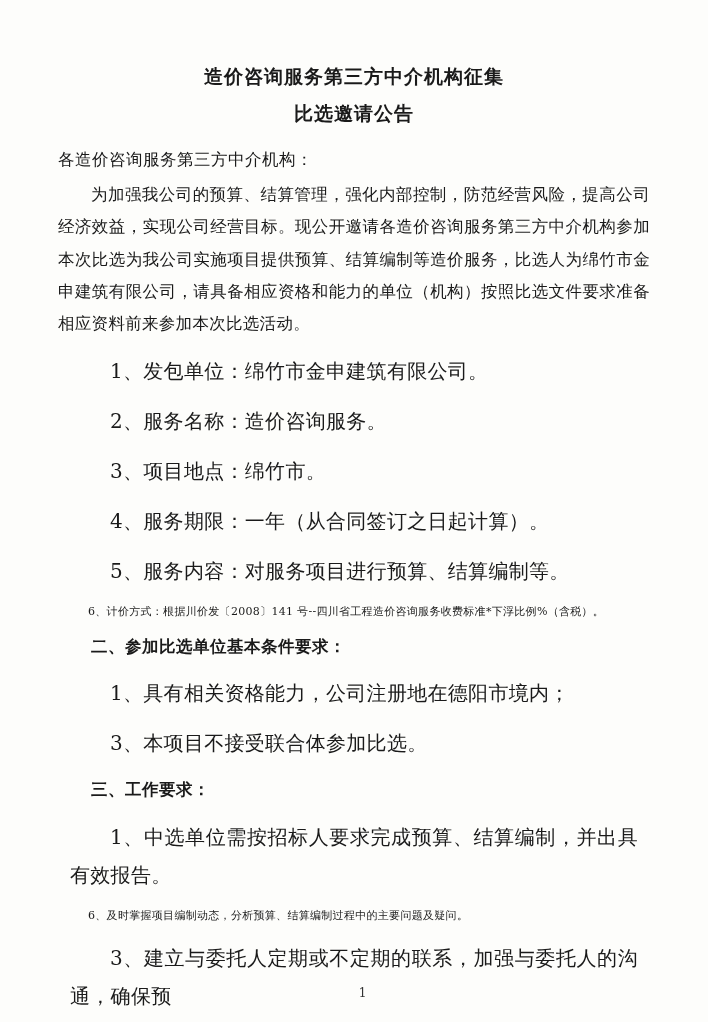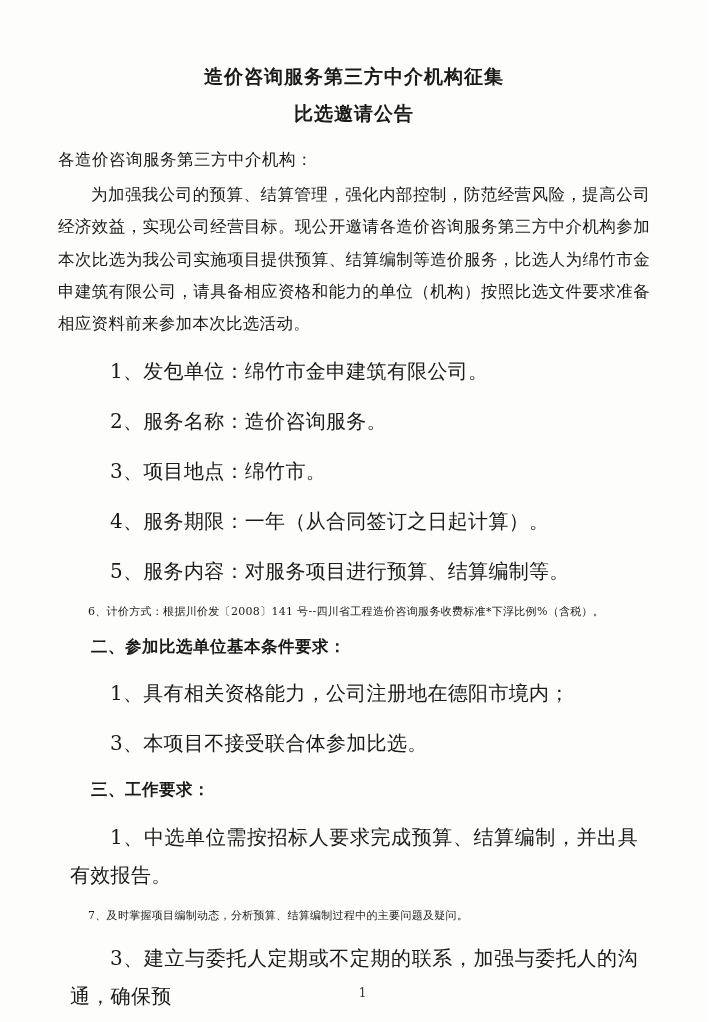--- a/index.html
+++ b/index.html
@@ -110,18 +110,18 @@
 
   <div>
     <div class="section-head">二、参加比选单位基本条件要求：</div>
     <p class="item">1、具有相关资格能力，公司注册地在德阳市境内；</p>
     <p class="item">3、本项目不接受联合体参加比选。</p>
   </div>
 
   <div>
     <div class="section-head">三、工作要求：</div>
     <p class="item">1、中选单位需按招标人要求完成预算、结算编制，并出具有效报告。</p>
-    <p class="item-wrap">7、及时掌握项目编制动态，分析预算、结算编制过程中的主要问题及疑问。</p>
+    <p class="item-wrap">6、及时掌握项目编制动态，分析预算、结算编制过程中的主要问题及疑问。</p>
     <p class="item">3、建立与委托人定期或不定期的联系，加强与委托人的沟通，确保预</p>
   </div>
 
   <div class="page-number">1</div>
 </div>
 
 </body></html>

